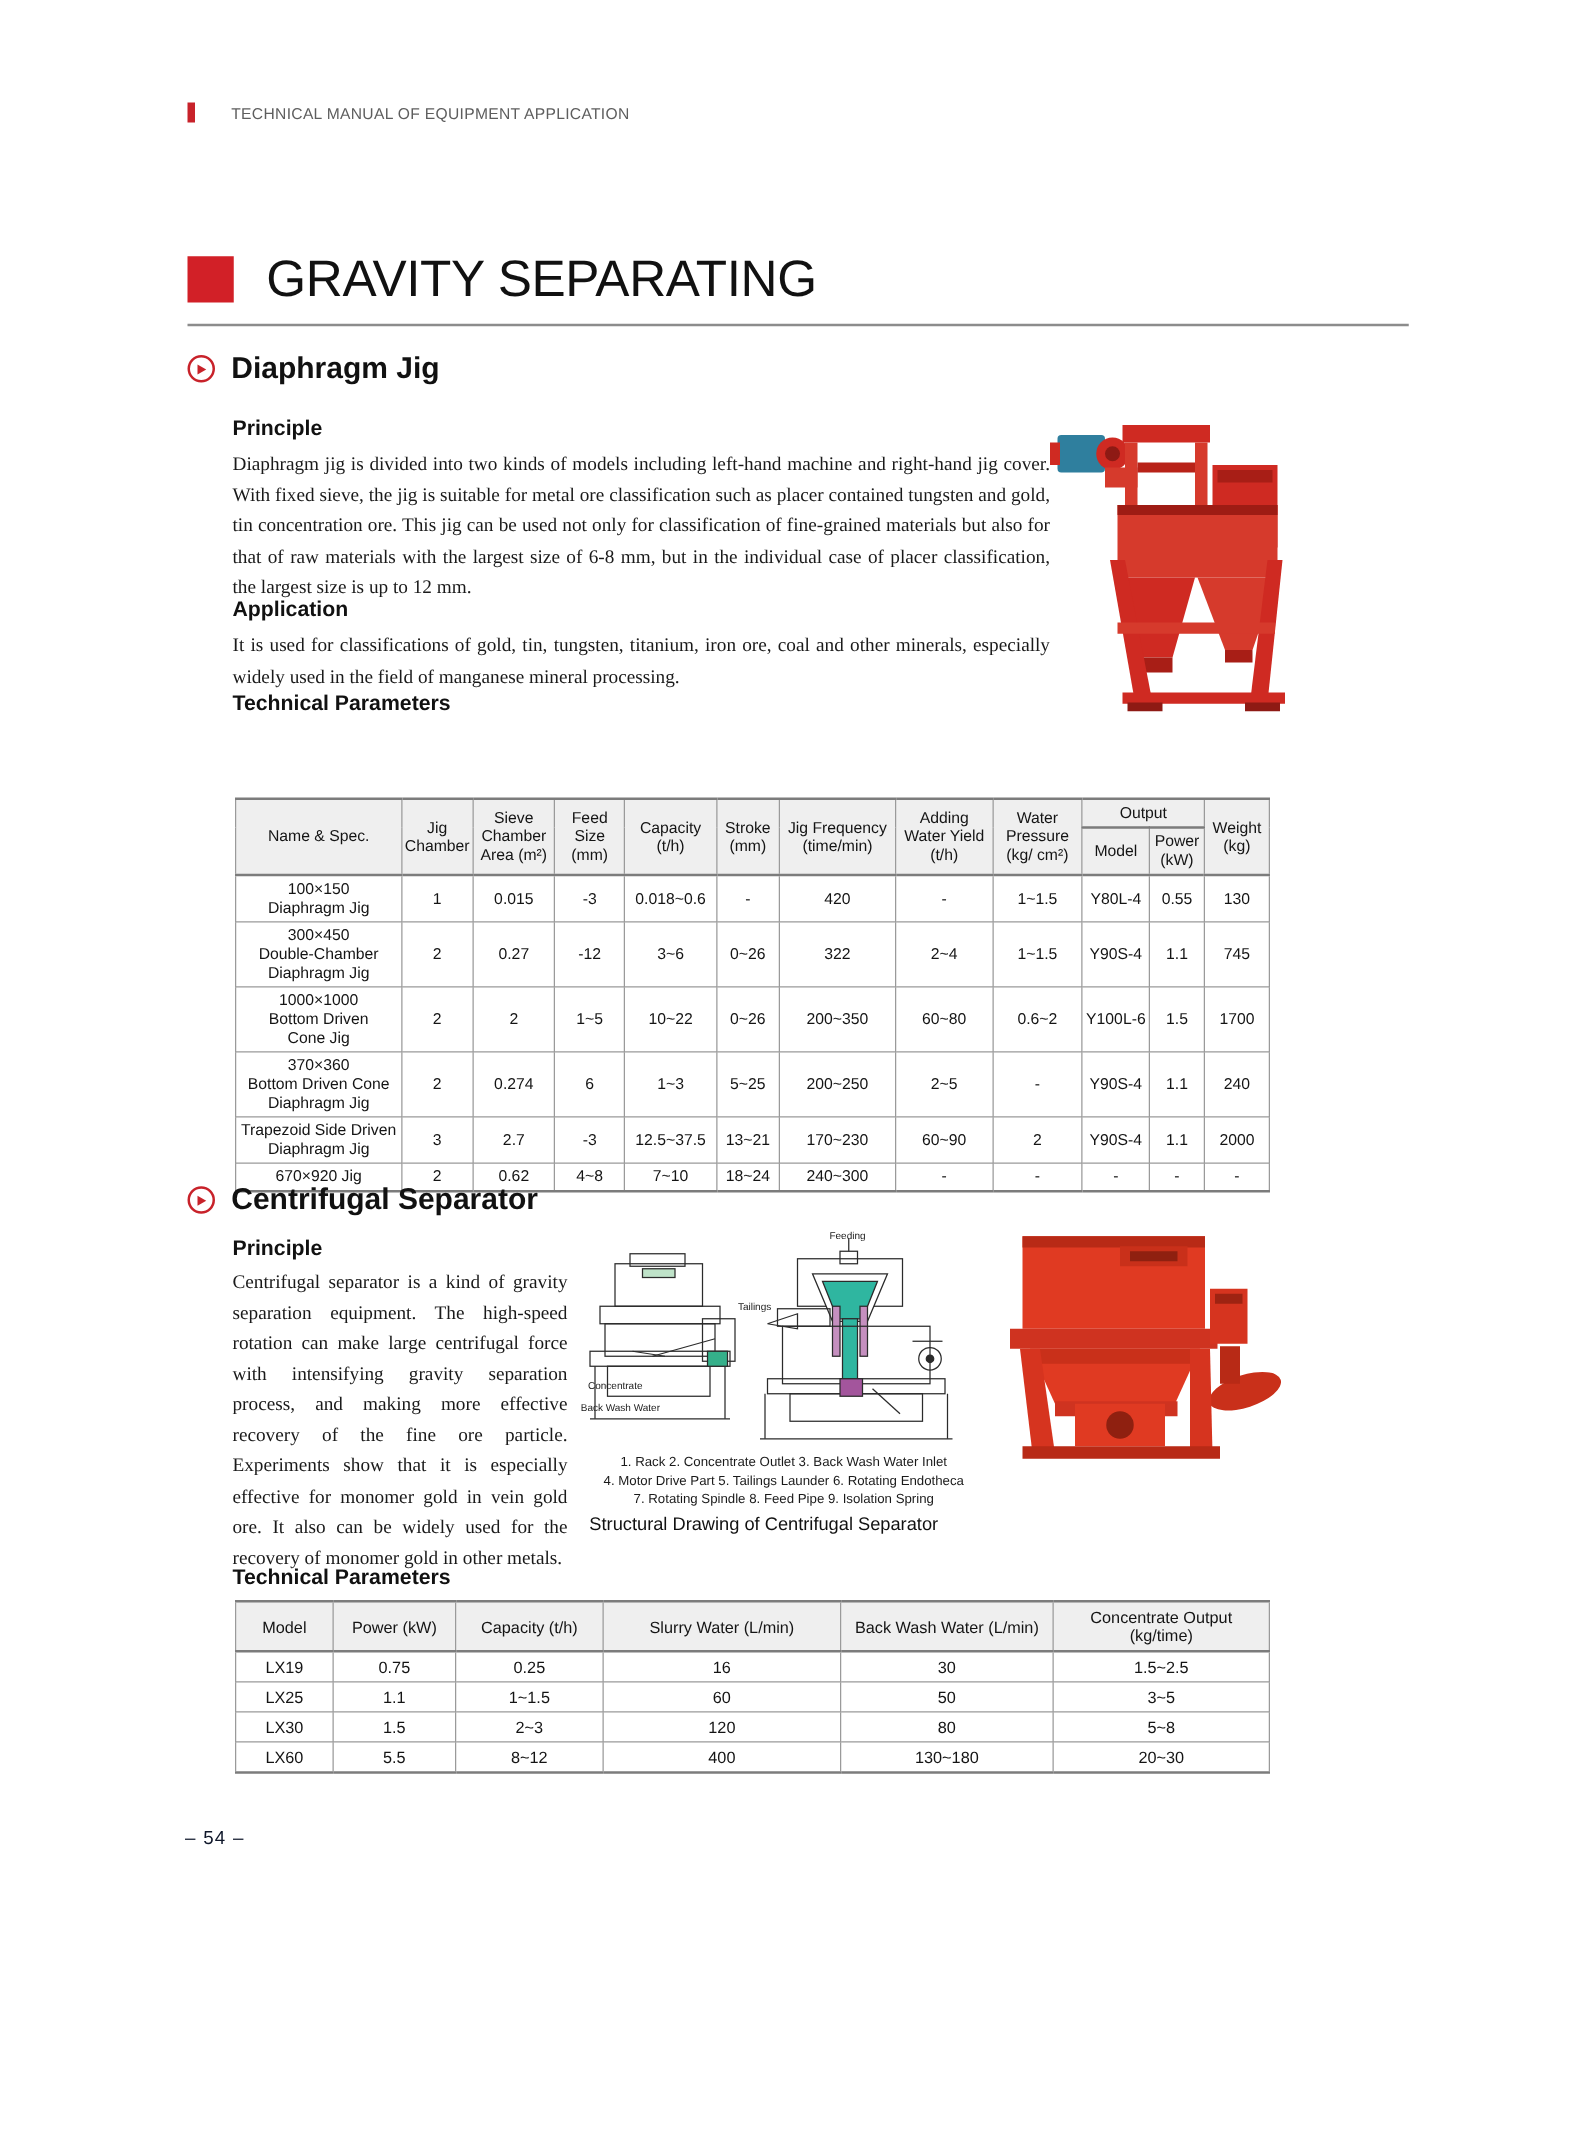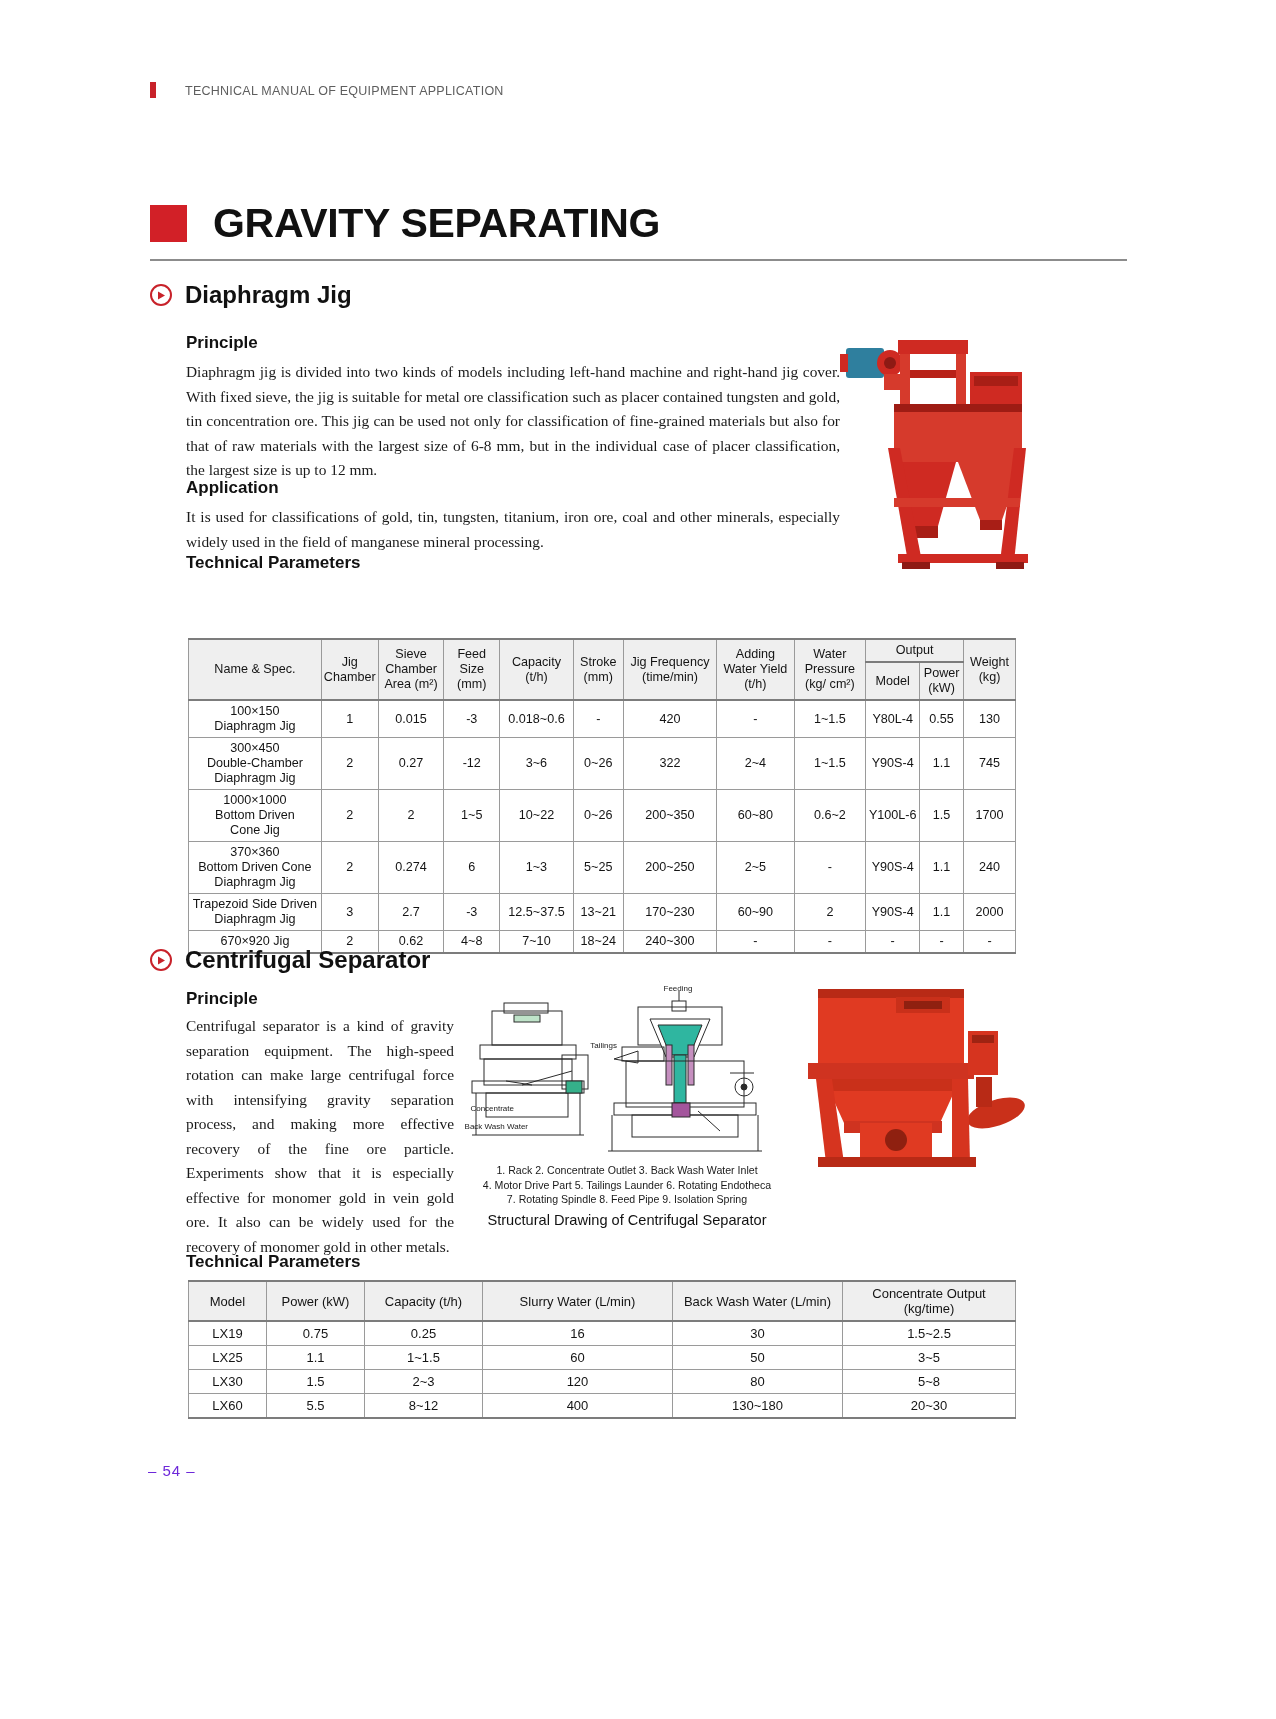--- a/index.html
+++ b/index.html
@@ -50,21 +50,21 @@
     align-items: center;
     gap: 26px;
   }
   .maintitle-sq {
     width: 37px;
     height: 37px;
     background: #d22027;
   }
   .maintitle-text {
     font-size: 41px;
-    font-weight: bold;
+    font-weight: normal;
     letter-spacing: -0.3px;
     color: #111;
     font-family: "Liberation Sans", sans-serif;
   }
   .title-rule {
     position: absolute;
     left: 150px;
     top: 259px;
     width: 977px;
     height: 2px;
@@ -168,34 +168,34 @@
     left: 462px;
     top: 1163px;
     width: 330px;
     text-align: center;
     font-size: 10.6px;
     line-height: 14.5px;
     color: #1a1a1a;
   }
   .diagram-caption {
     position: absolute;
-    left: 452px;
+    left: 436px;
     top: 1212px;
     width: 350px;
     text-align: center;
     font-size: 14.6px;
     color: #111;
   }
 
   .pagenum {
     position: absolute;
     left: 148px;
     top: 1462px;
     font-size: 15px;
-    color: #6d28d9;
+    color: #0f172a;
     letter-spacing: 1px;
   }
 </style>
 </head>
 <body>
 
 <div class="page">
 
   <div class="runhead">
     <div class="runhead-bar"></div>

